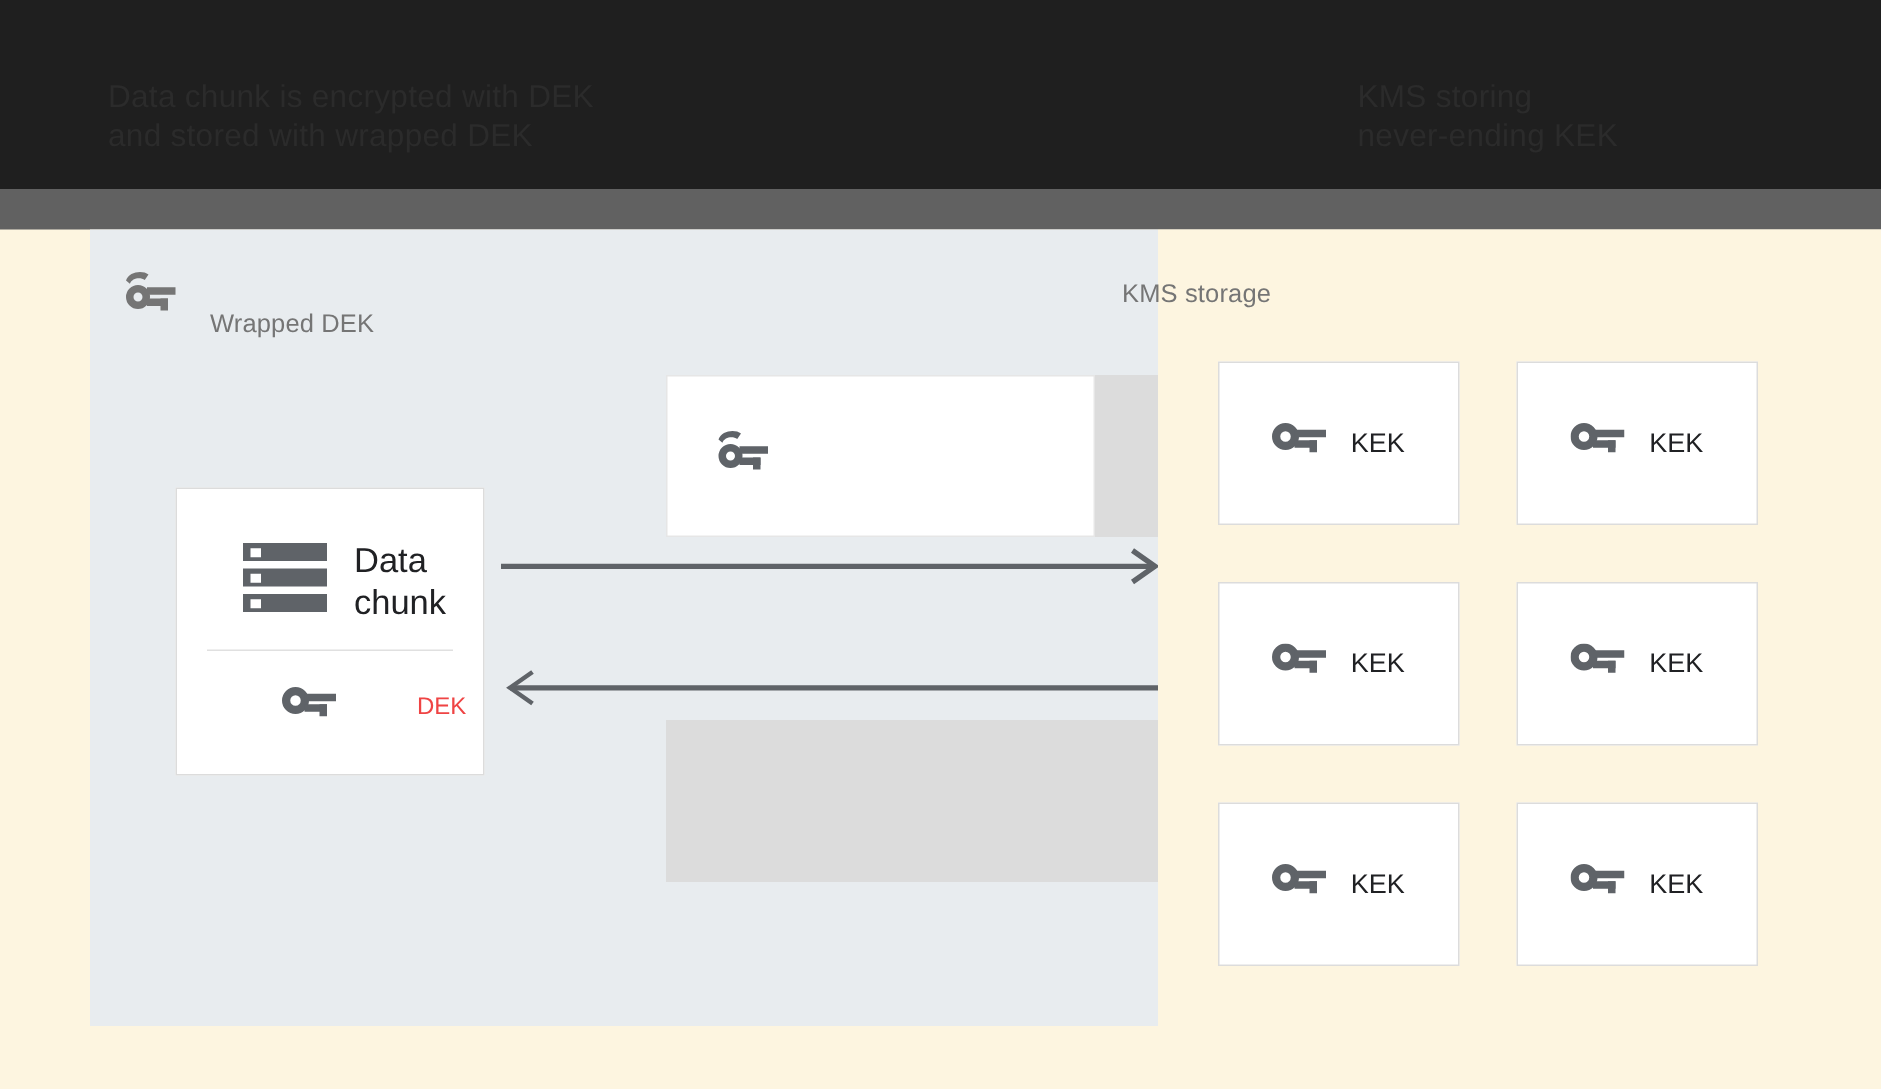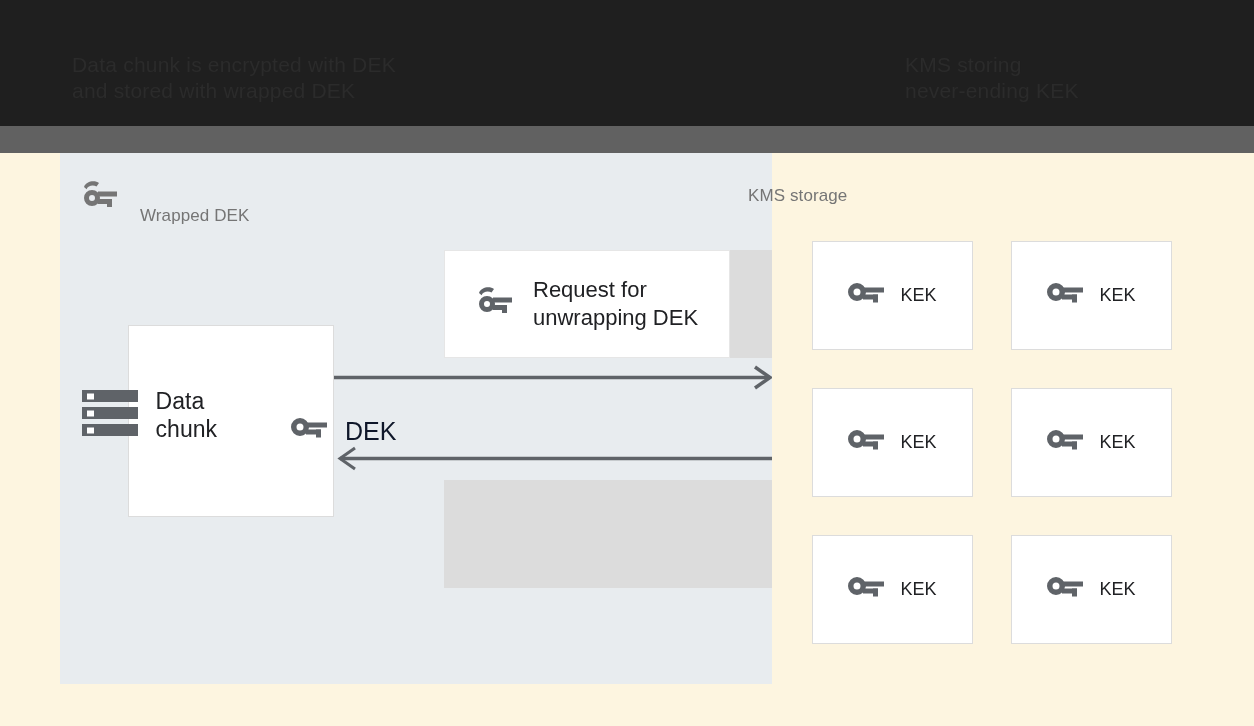--- a/index.html
+++ b/index.html
@@ -58,43 +58,43 @@
   .wrapped-badge {
     position: absolute; left: 78px; top: 180px;
   }
 
   
   .card {
     background: #ffffff;
     border: 1px solid #dcdcdc;
   }
   .data-chunk {
-    position: absolute; left: 128px; top: 325px;
+    position: absolute; left: 117px; top: 325px;
     width: 206px; height: 192px;
-    display: flex; flex-direction: row;
+    display: flex; flex-direction: column;
     justify-content: center;
     padding: 0 16px;
   }
   .dc-top {
     display: flex; align-items: center; gap: 18px;
     padding: 6px 12px 18px 28px;
   }
   .dc-label {
     font-size: 23px; color: #202124; line-height: 28px;
     white-space: pre-line;
   }
   .dc-divider {
     height: 1px; background: #e0e0e0; margin: 0 4px;
   }
   .dc-bottom {
     display: flex; align-items: center; gap: 18px;
     padding: 24px 12px 4px 54px;
   }
   .dc-dek {
-    font-size: 25px; color: #0f172a;
+    font-size: 16px; color: #ef4444; margin-left: 36px;
   }
 
   
   .msg-shadow {
     position: absolute;
     background: #dcdcdc;
   }
   .msg-card {
     position: absolute;
     background: #ffffff;
@@ -198,22 +198,20 @@
   <div class="msg-card msg-req">
     <span>
       <svg class="key-ico" width="40" height="32" viewBox="0 0 40 32" fill="#5f6368" aria-hidden="true">
         <path d="M6 7 C8 1, 17 0, 21 3 L18.5 6.6 C15.5 4.6, 10 5.3, 8.6 9.2 Z"></path>
         <path d="M14 10 a8 8 0 1 0 0 16 a8 8 0 0 0 0 -16 z m0 5 a3 3 0 1 1 0 6 a3 3 0 0 1 0 -6 z"></path>
         <rect x="20" y="11.5" width="19" height="5"></rect>
         <rect x="20" y="19" width="14" height="5"></rect>
         <rect x="29" y="19" width="5" height="8"></rect>
       </svg>
     </span>
-    <span class="msg-label">Request for
-unwrapping DEK</span>
   </div>
 
   <div class="msg-shadow msg-ret-shadow"></div>
 
   <div class="panel-right"></div>
   <div class="panel-title right">KMS storage</div>
 
   <div class="kek-grid">
     <div class="kek-card">
       <span>

